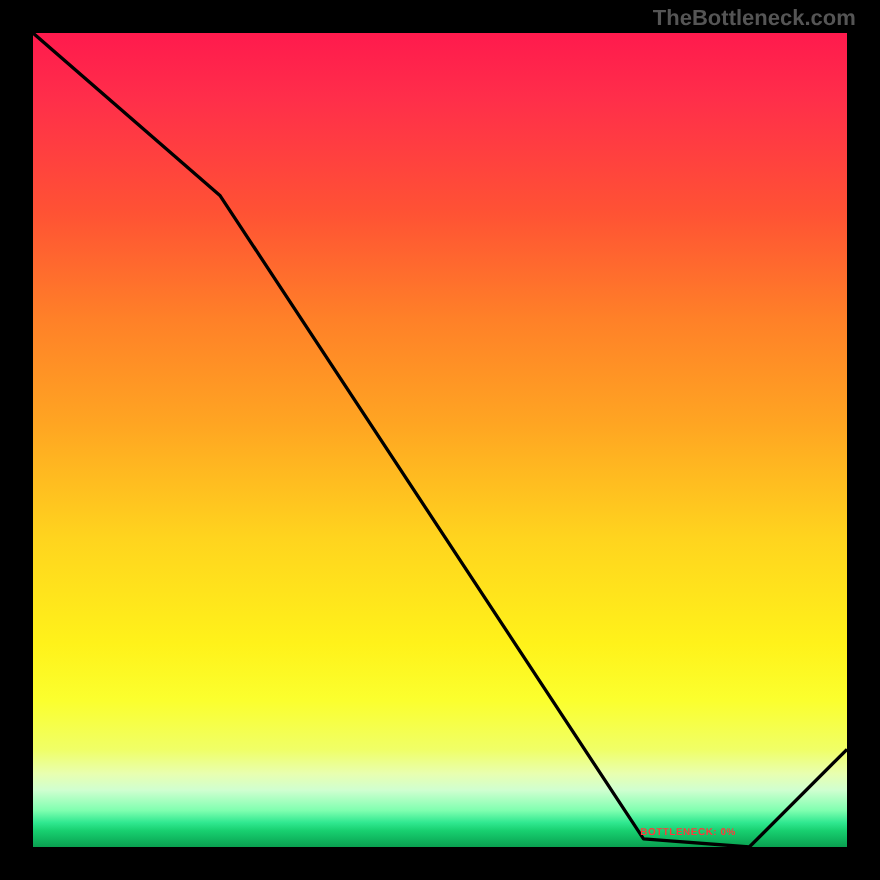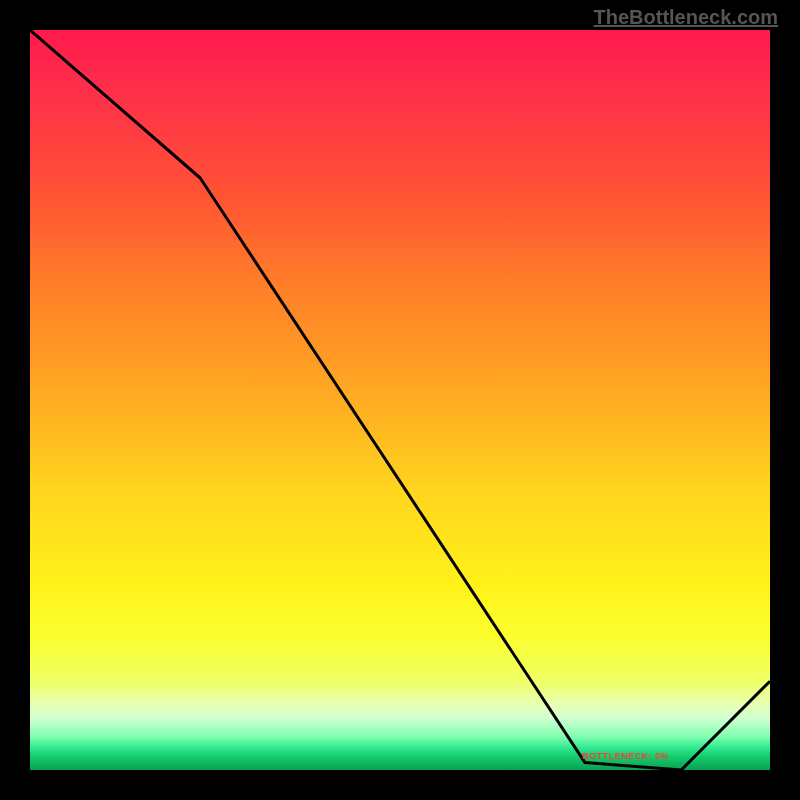--- a/index.html
+++ b/index.html
@@ -11,21 +11,20 @@
     font-family: Arial, sans-serif;
   }
   .watermark {
     position: absolute;
     top: 6px;
     right: 22px;
     color: #555;
     font-size: 20px;
     font-weight: bold;
     z-index: 10;
-    text-decoration: underline;
   }
   .plot-frame {
     position: absolute;
     left: 30px;
     top: 30px;
     width: 740px;
     height: 740px;
     background: #000;
     text-align: center;
   }

